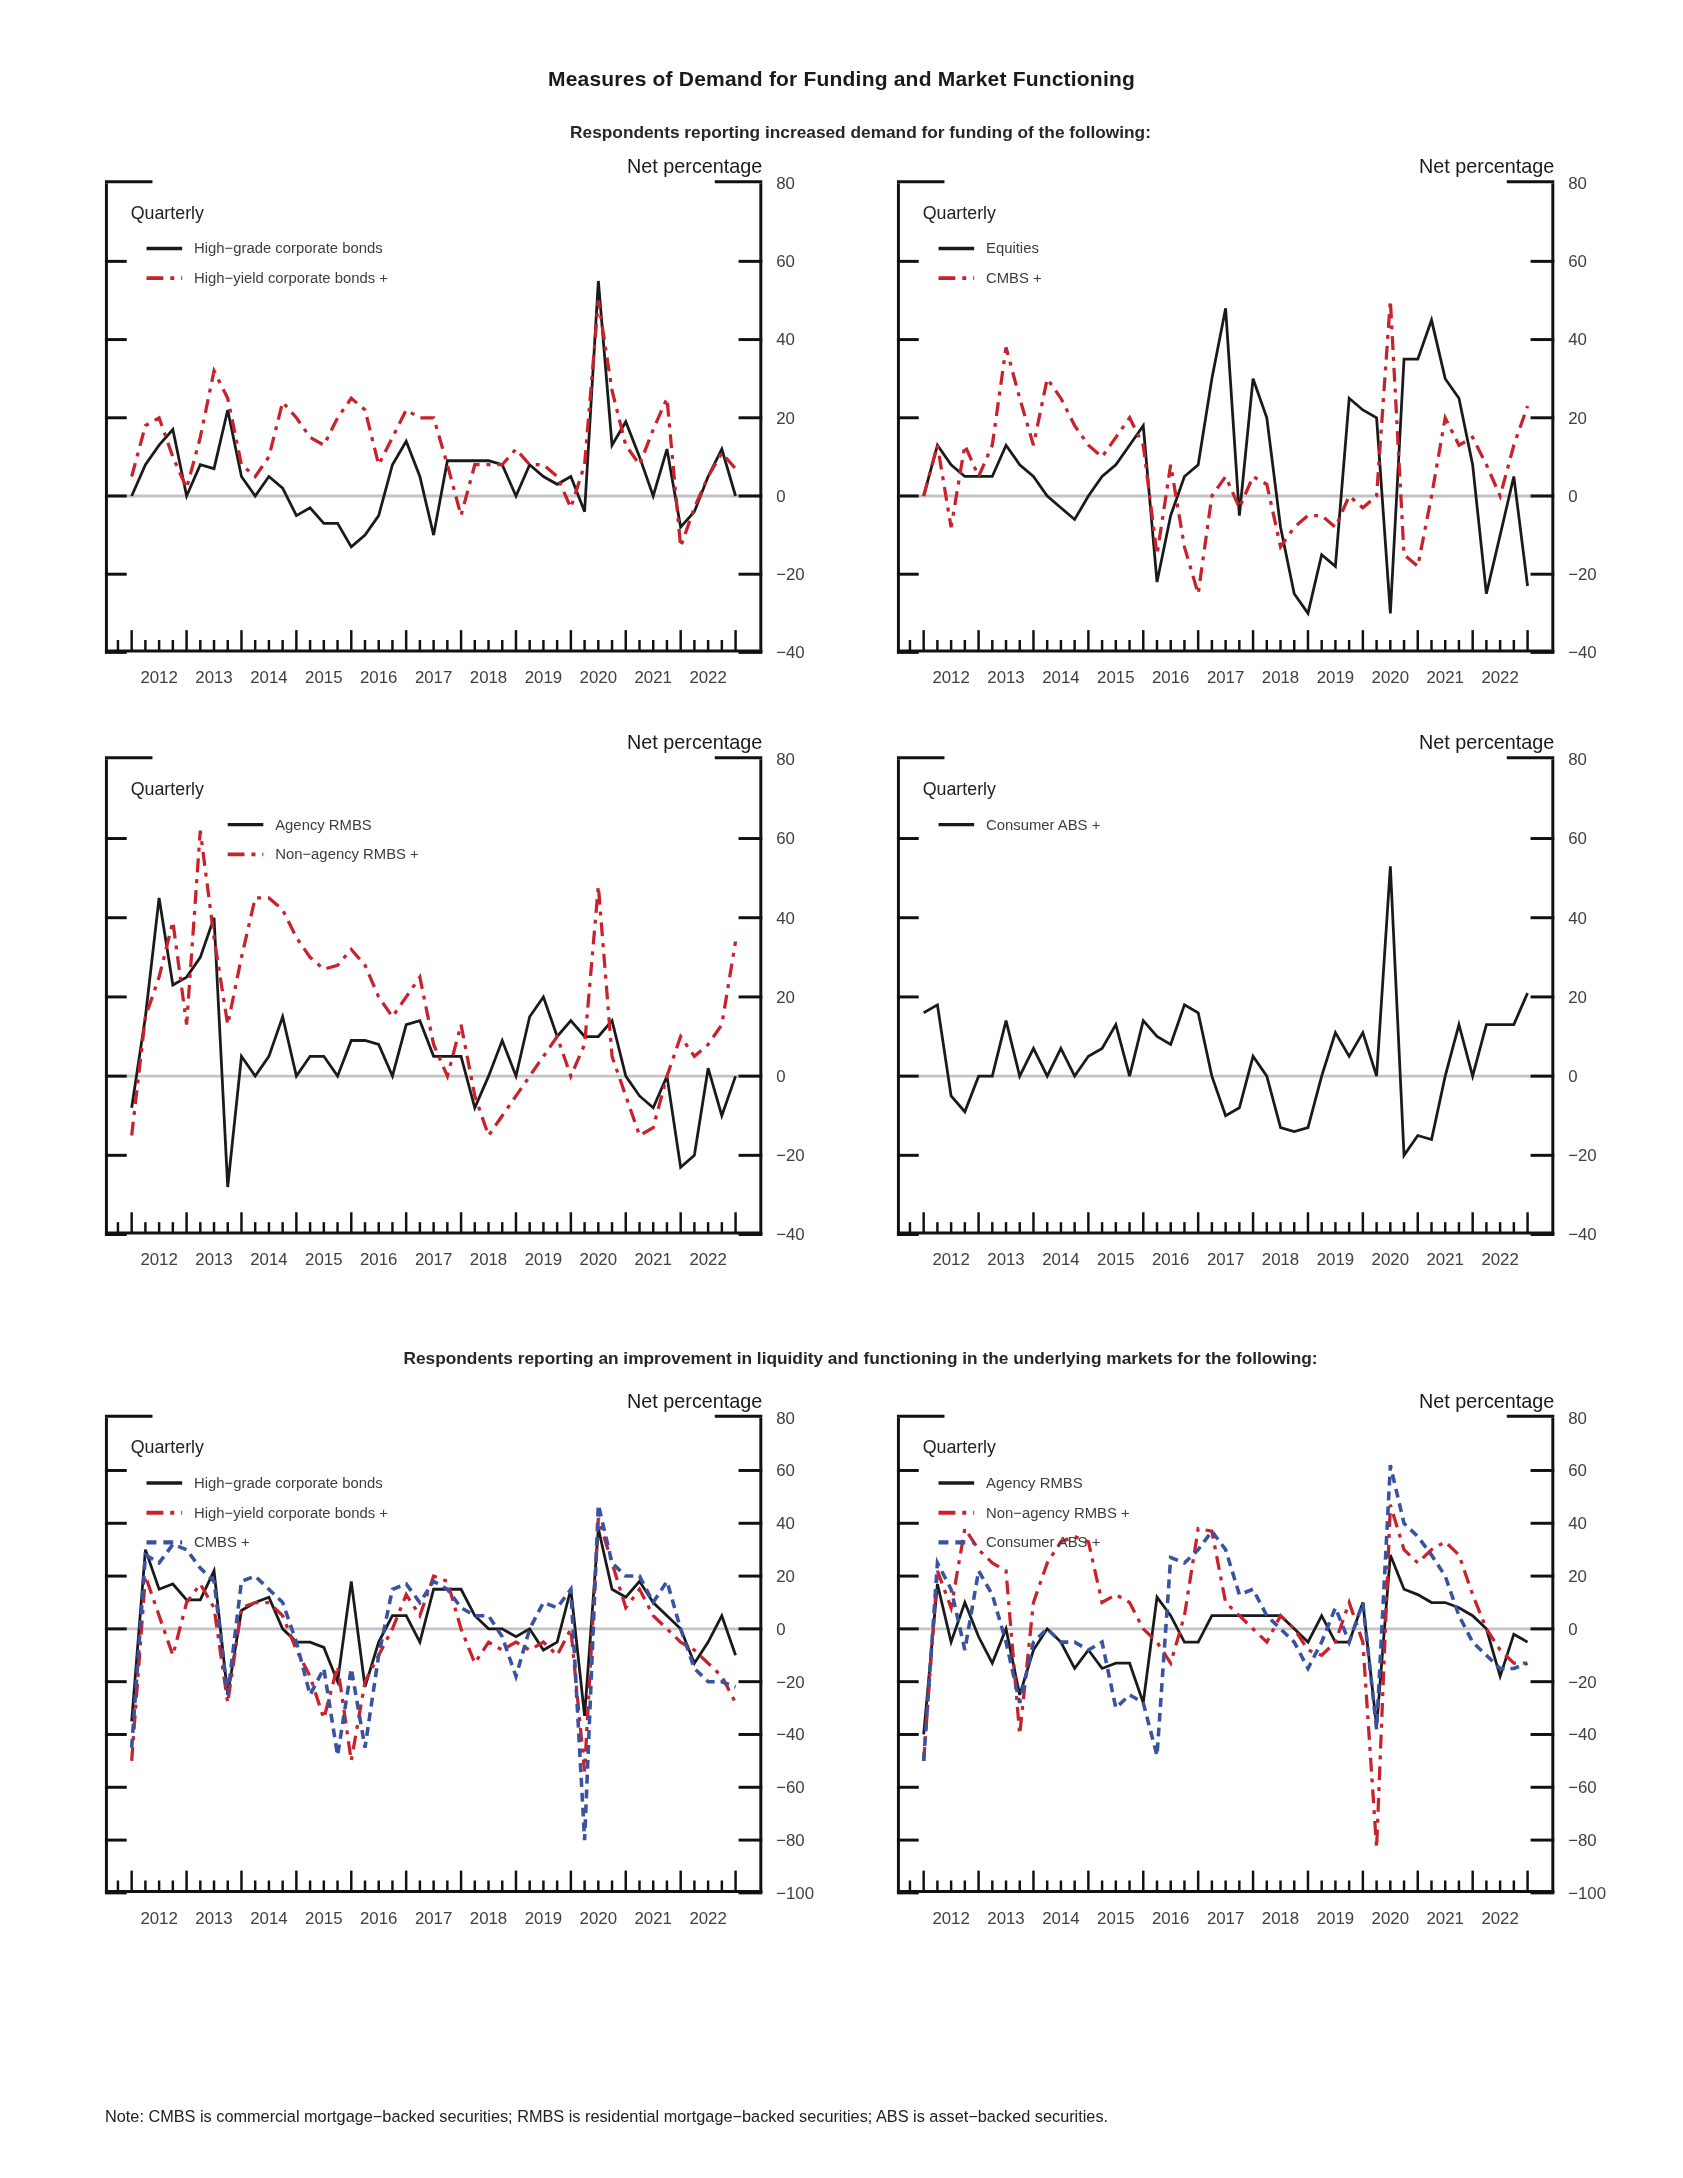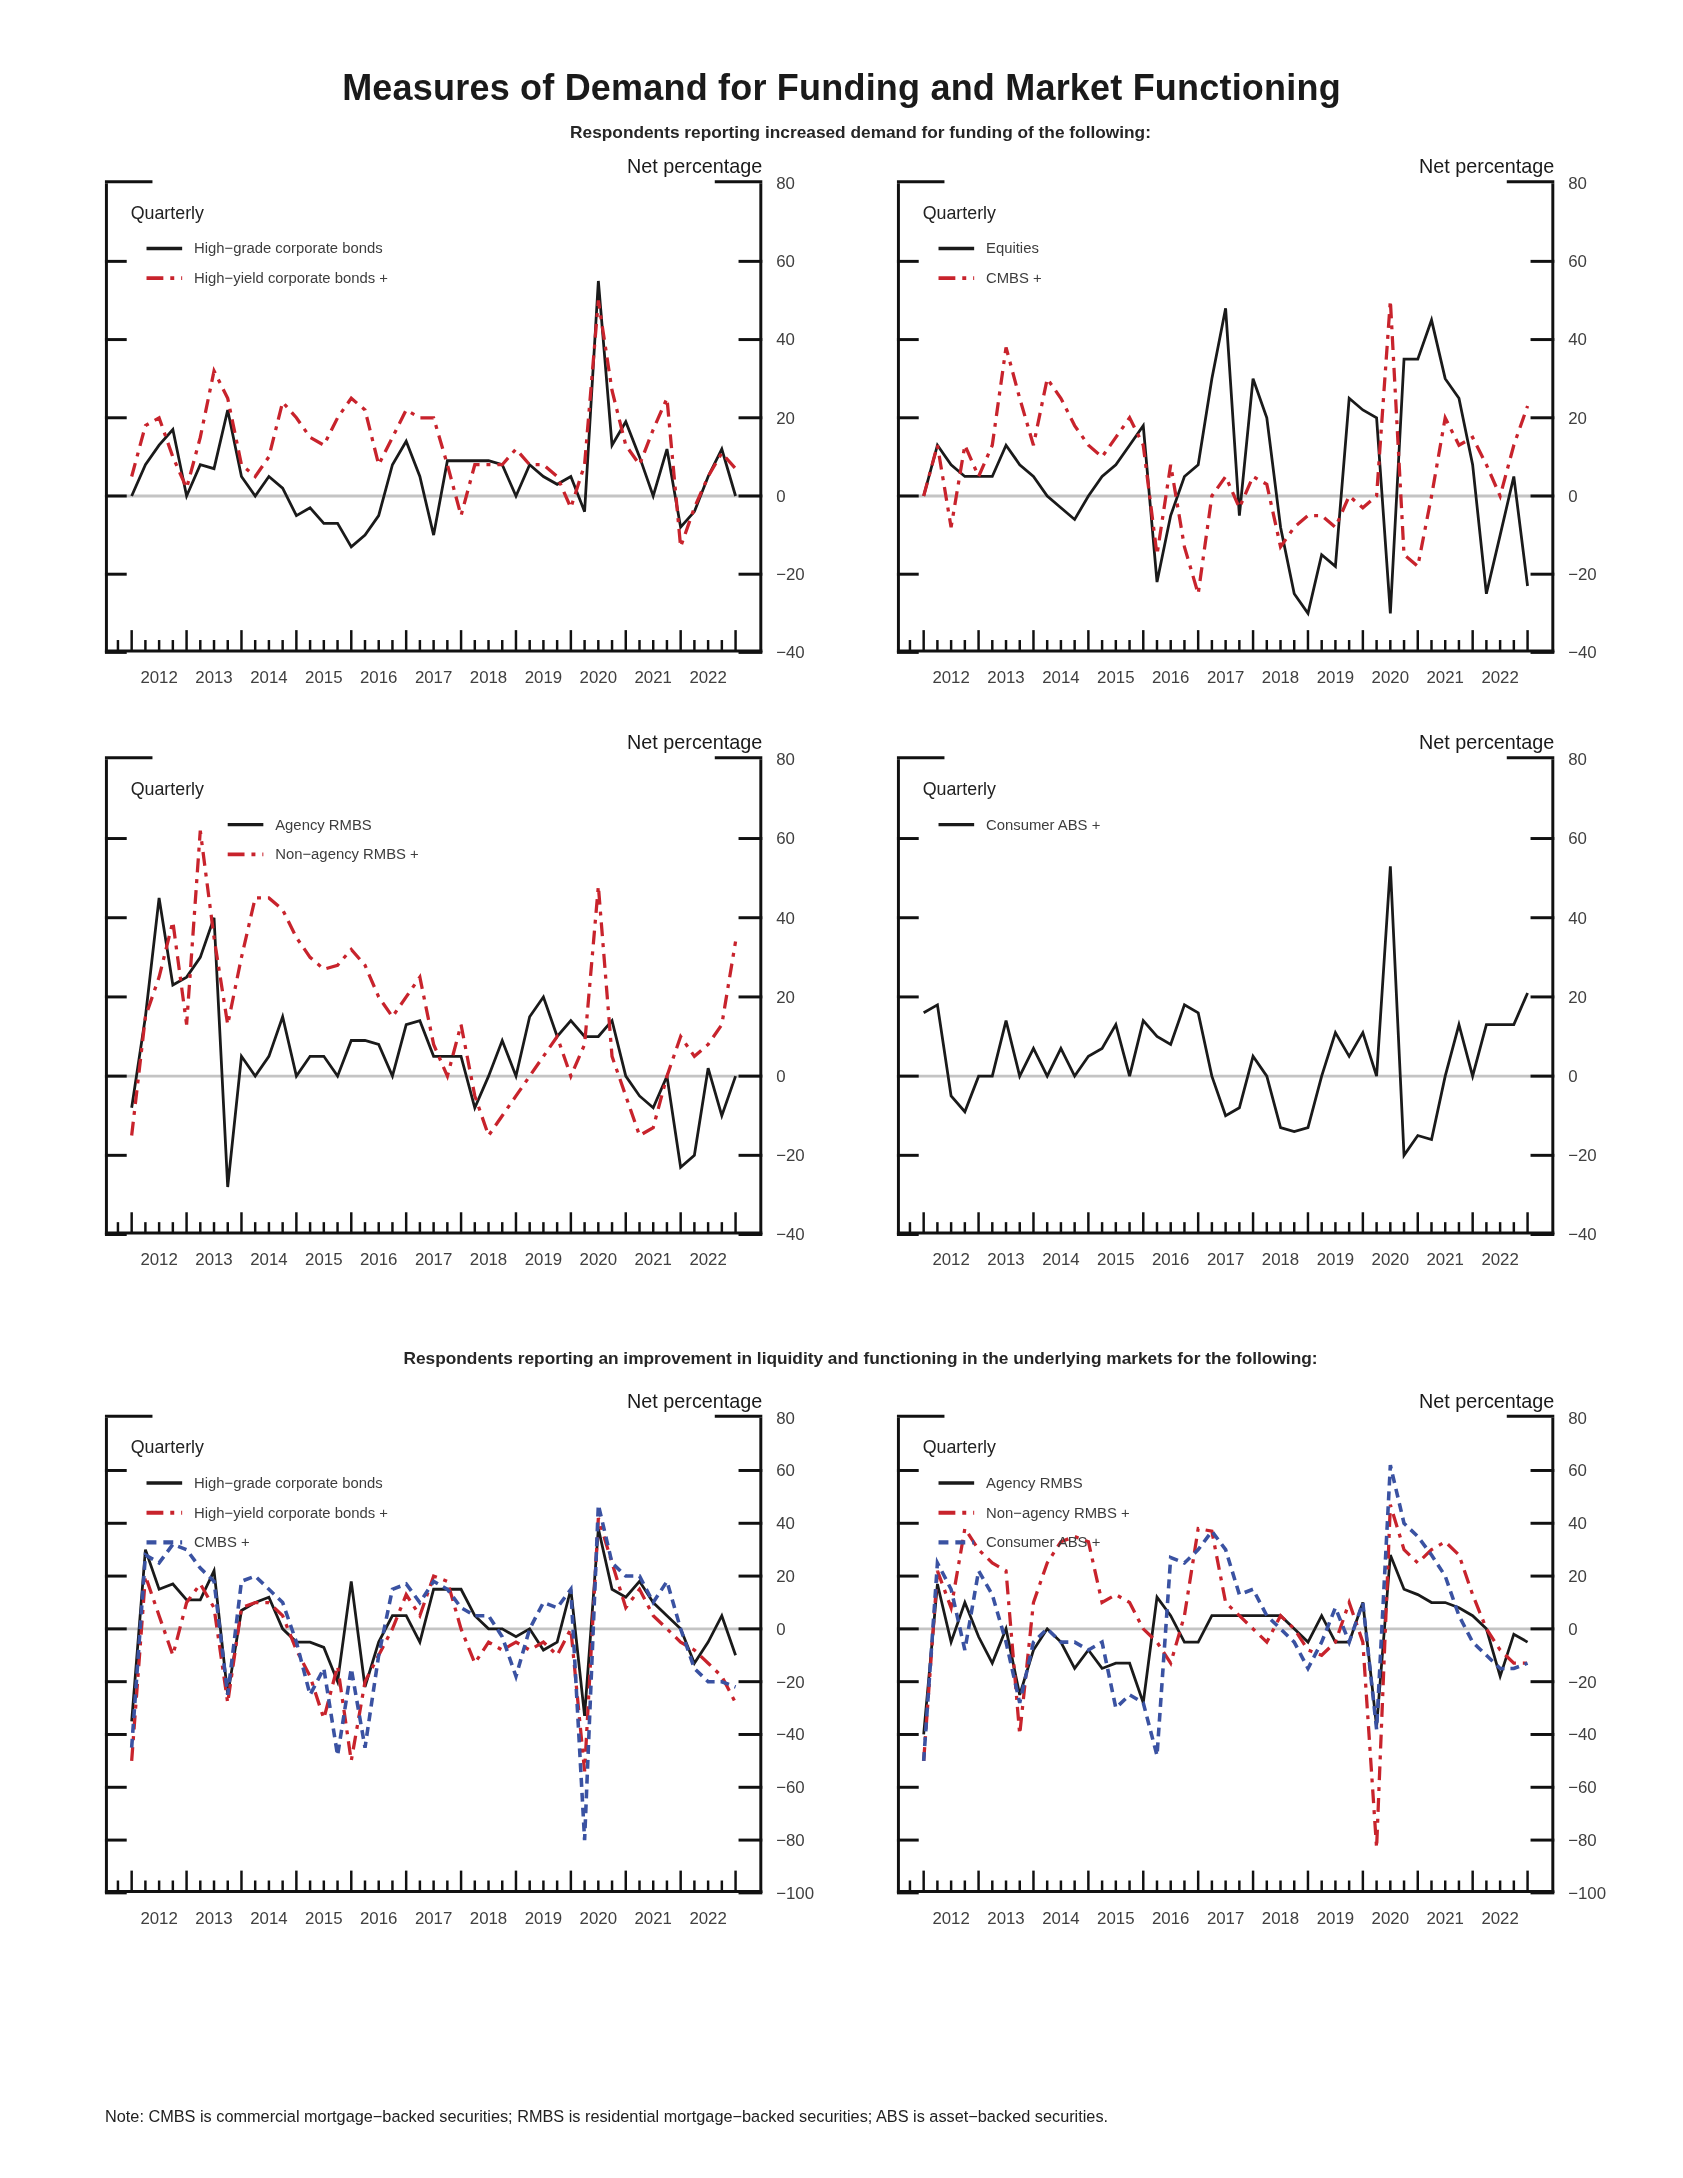--- a/index.html
+++ b/index.html
@@ -1,20 +1,20 @@
 <!DOCTYPE html>
 <html><head>
 <meta charset="utf-8">
 <style>
   html,body{margin:0;padding:0;background:#ffffff;}
   body{width:1683px;height:2178px;font-family:"Liberation Sans",sans-serif;-webkit-font-smoothing:antialiased;}
   .page{position:relative;width:1683px;height:2178px;background:#fff;overflow:hidden;}
   #charts{position:absolute;left:0;top:0;}
   .title{position:absolute;top:67px;left:0;width:1683px;text-align:center;
-         font-size:36px;font-weight:bold;color:#1a1a1a;letter-spacing:0.2px;}
+         font-size:21px;font-weight:bold;color:#1a1a1a;letter-spacing:0.2px;}
   .subtitle{position:absolute;left:0;width:1683px;text-align:center;
             font-size:17.3px;font-weight:bold;color:#262626;margin-left:19px;}
   .s1{top:122px;}
   .s2{top:1348px;text-align:center;}
   .notes{position:absolute;left:105px;top:2049px;width:1485px;
          font-size:16.3px;line-height:27px;color:#222;white-space:pre-wrap;}
   svg text{font-family:"Liberation Sans",sans-serif;}
 </style>
 </head>
 <body>

